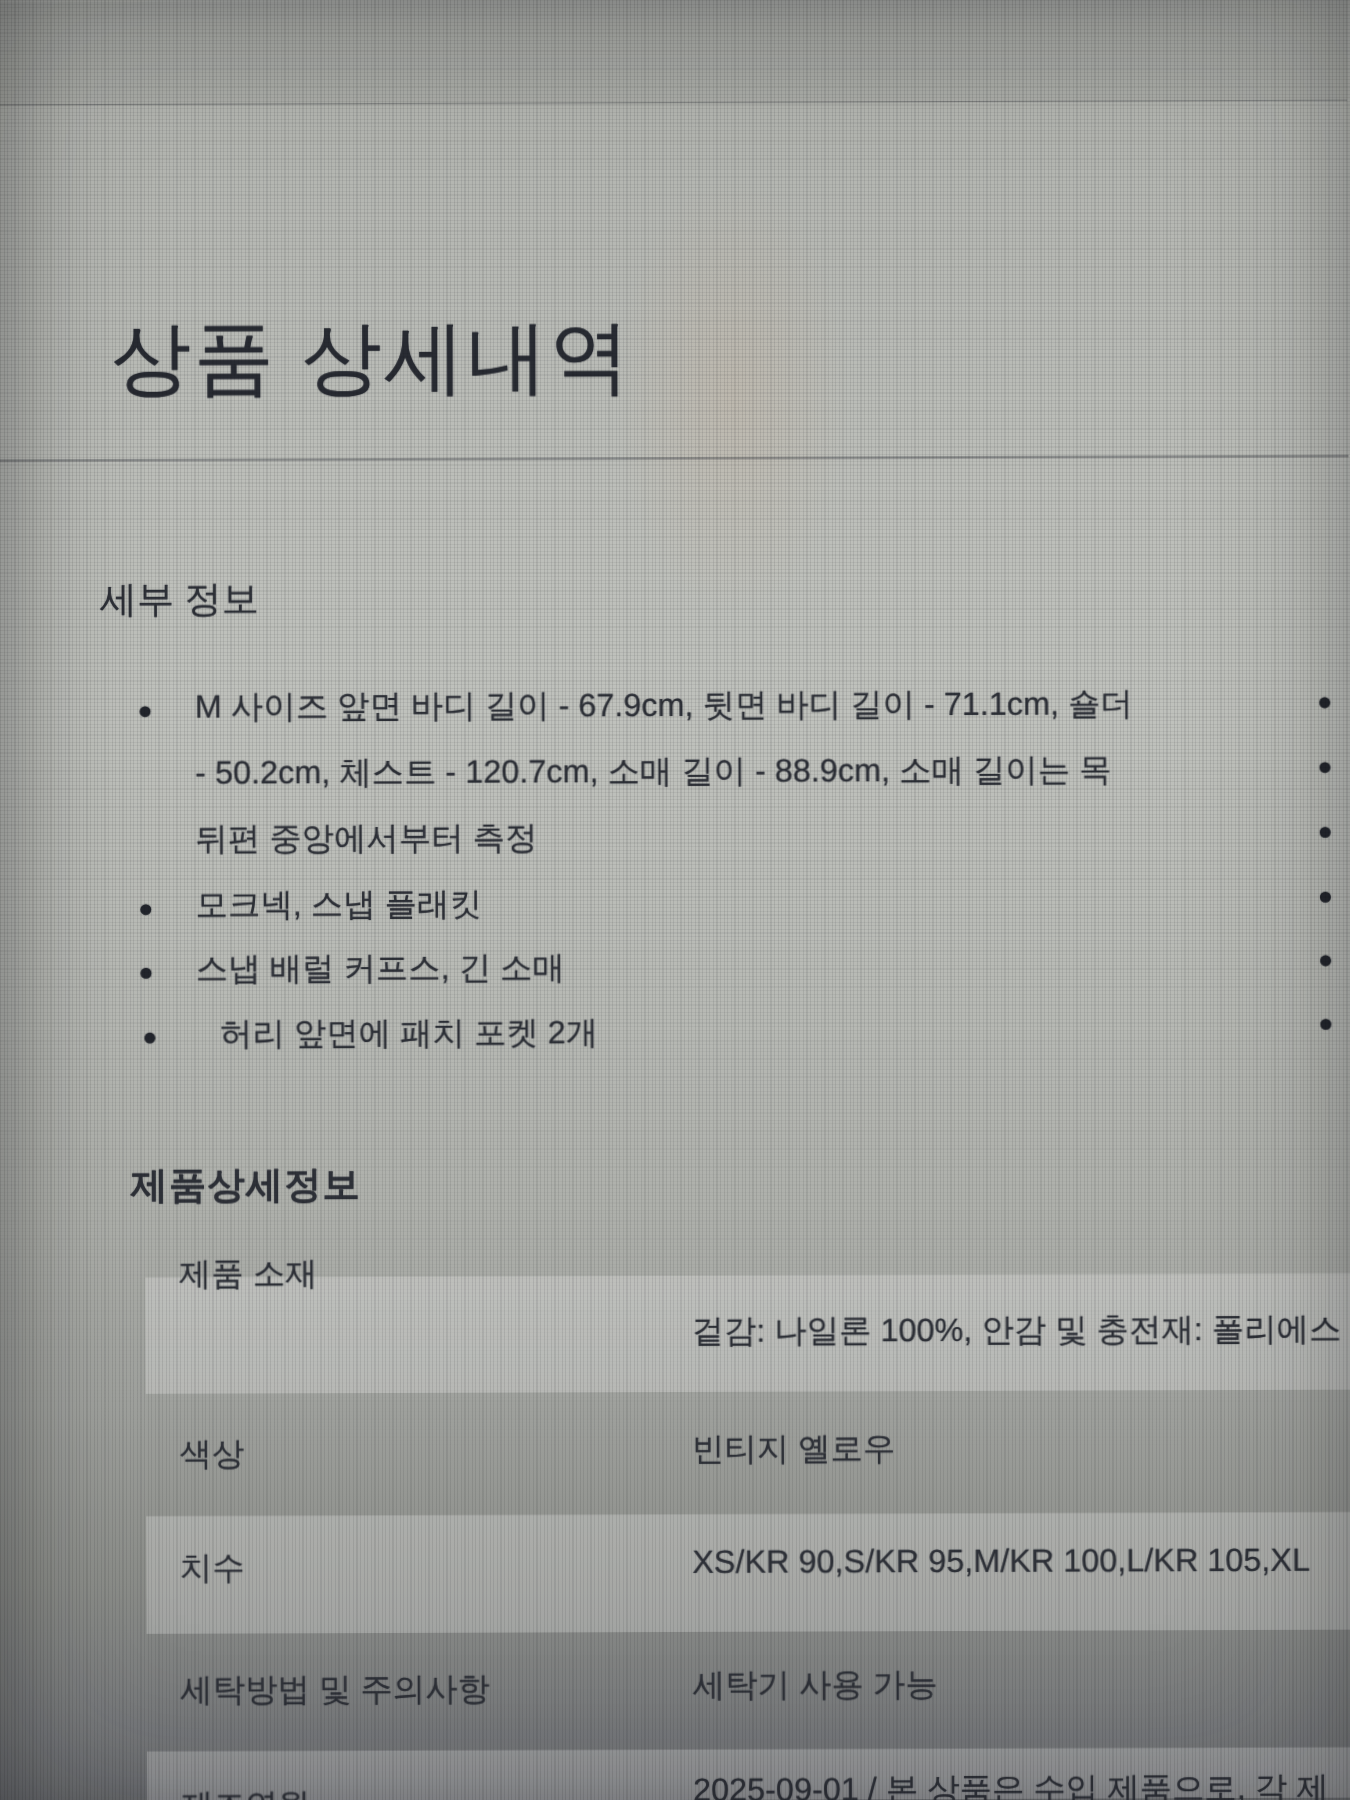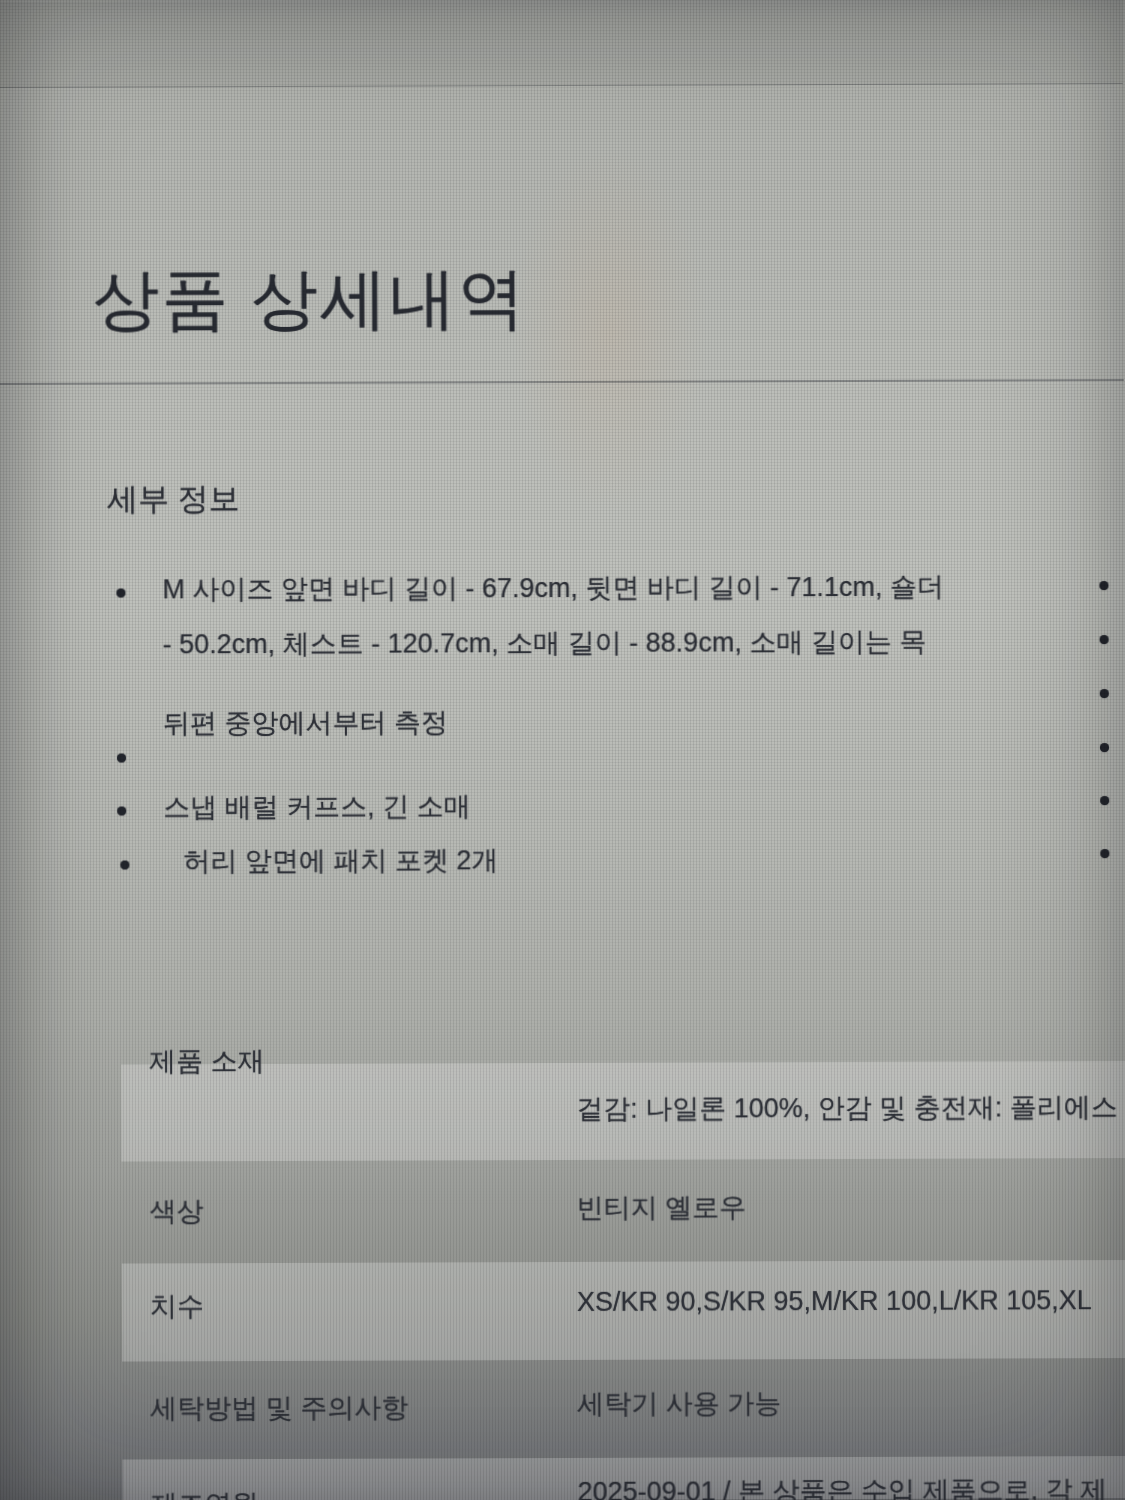--- a/index.html
+++ b/index.html
@@ -34,21 +34,21 @@
     color:#2e3138;
     filter:blur(0.3px);
   }
   .screen-content *{position:absolute;line-height:1.25;}
   .txt{white-space:nowrap;text-shadow:0 0 1px rgba(42,45,52,0.65);}
   .top-strip{left:0;top:0;width:1125px;height:85px;
     background:rgba(10,12,16,0.05);
     border-bottom:1px solid rgba(40,44,50,0.30);}
   .page-title{left:94px;top:256px;font-size:67px;font-weight:500;letter-spacing:2px;color:#282b32;}
   .section-divider{left:0;top:381px;width:1125px;height:2px;background:rgba(45,48,55,0.38);}
-  .h-details{left:108px;top:479px;font-size:31px;font-weight:400;}
+  .h-details{left:84px;top:479px;font-size:31px;font-weight:400;}
   .b-line{left:163px;font-size:27px;}
   .dot{width:9px;height:9px;border-radius:50%;background:#23262d;box-shadow:0 0 1px rgba(35,38,45,0.8);}
   .h-info{left:108px;top:968px;font-size:31px;font-weight:700;letter-spacing:1px;}
   .zebra{left:120px;width:1005px;background:rgba(255,255,255,0.24);}
   .t-label{left:148px;font-size:27px;font-weight:500;}
   .t-value{left:575px;font-size:27px;font-weight:400;}
 </style>
 </head>
 <body>
 
@@ -60,37 +60,39 @@
 
     <div class="txt page-title">상품 상세내역</div>
 
     <div class="section-divider"></div>
 
     <div class="txt h-details">세부 정보</div>
 
     <div class="dot" style="left:117px;top:587px;"></div>
     <div class="txt b-line" style="top:572px;">M 사이즈 앞면 바디 길이 - 67.9cm, 뒷면 바디 길이 - 71.1cm, 숄더</div>
     <div class="txt b-line" style="top:627px;">- 50.2cm, 체스트 - 120.7cm, 소매 길이 - 88.9cm, 소매 길이는 목</div>
-    <div class="txt b-line" style="top:682px;margin-top:24px;">뒤편 중앙에서부터 측정</div>
+    <div class="txt b-line" style="top:682px;">뒤편 중앙에서부터 측정</div>
 
     <div class="dot" style="left:117px;top:752px;"></div>
+    <div class="txt b-line" style="top:737px;">모크넥, 스냅 플래킷</div>
 
     <div class="dot" style="left:117px;top:805px;"></div>
     <div class="txt b-line" style="top:790px;">스냅 배럴 커프스, 긴 소매</div>
 
     <div class="dot" style="left:120px;top:859px;"></div>
     <div class="txt b-line" style="top:844px;margin-left:20px;">허리 앞면에 패치 포켓 2개</div>
 
     <div class="dot" style="left:1100px;top:583px;"></div>
     <div class="dot" style="left:1100px;top:637px;"></div>
     <div class="dot" style="left:1100px;top:691px;"></div>
     <div class="dot" style="left:1100px;top:745px;"></div>
     <div class="dot" style="left:1100px;top:798px;"></div>
     <div class="dot" style="left:1100px;top:851px;"></div>
 
+    <div class="txt h-info">제품상세정보</div>
 
     <div class="zebra" style="top:1063px;height:97px;"></div>
     <div class="zebra" style="top:1262px;height:98px;"></div>
     <div class="zebra" style="top:1458px;height:42px;"></div>
 
     <div class="txt t-label" style="top:1044px;">제품 소재</div>
     <div class="txt t-value" style="top:1093px;">겉감: 나일론 100%, 안감 및 충전재: 폴리에스</div>
 
     <div class="txt t-label" style="top:1194px;">색상</div>
     <div class="txt t-value" style="top:1192px;">빈티지 옐로우</div>

